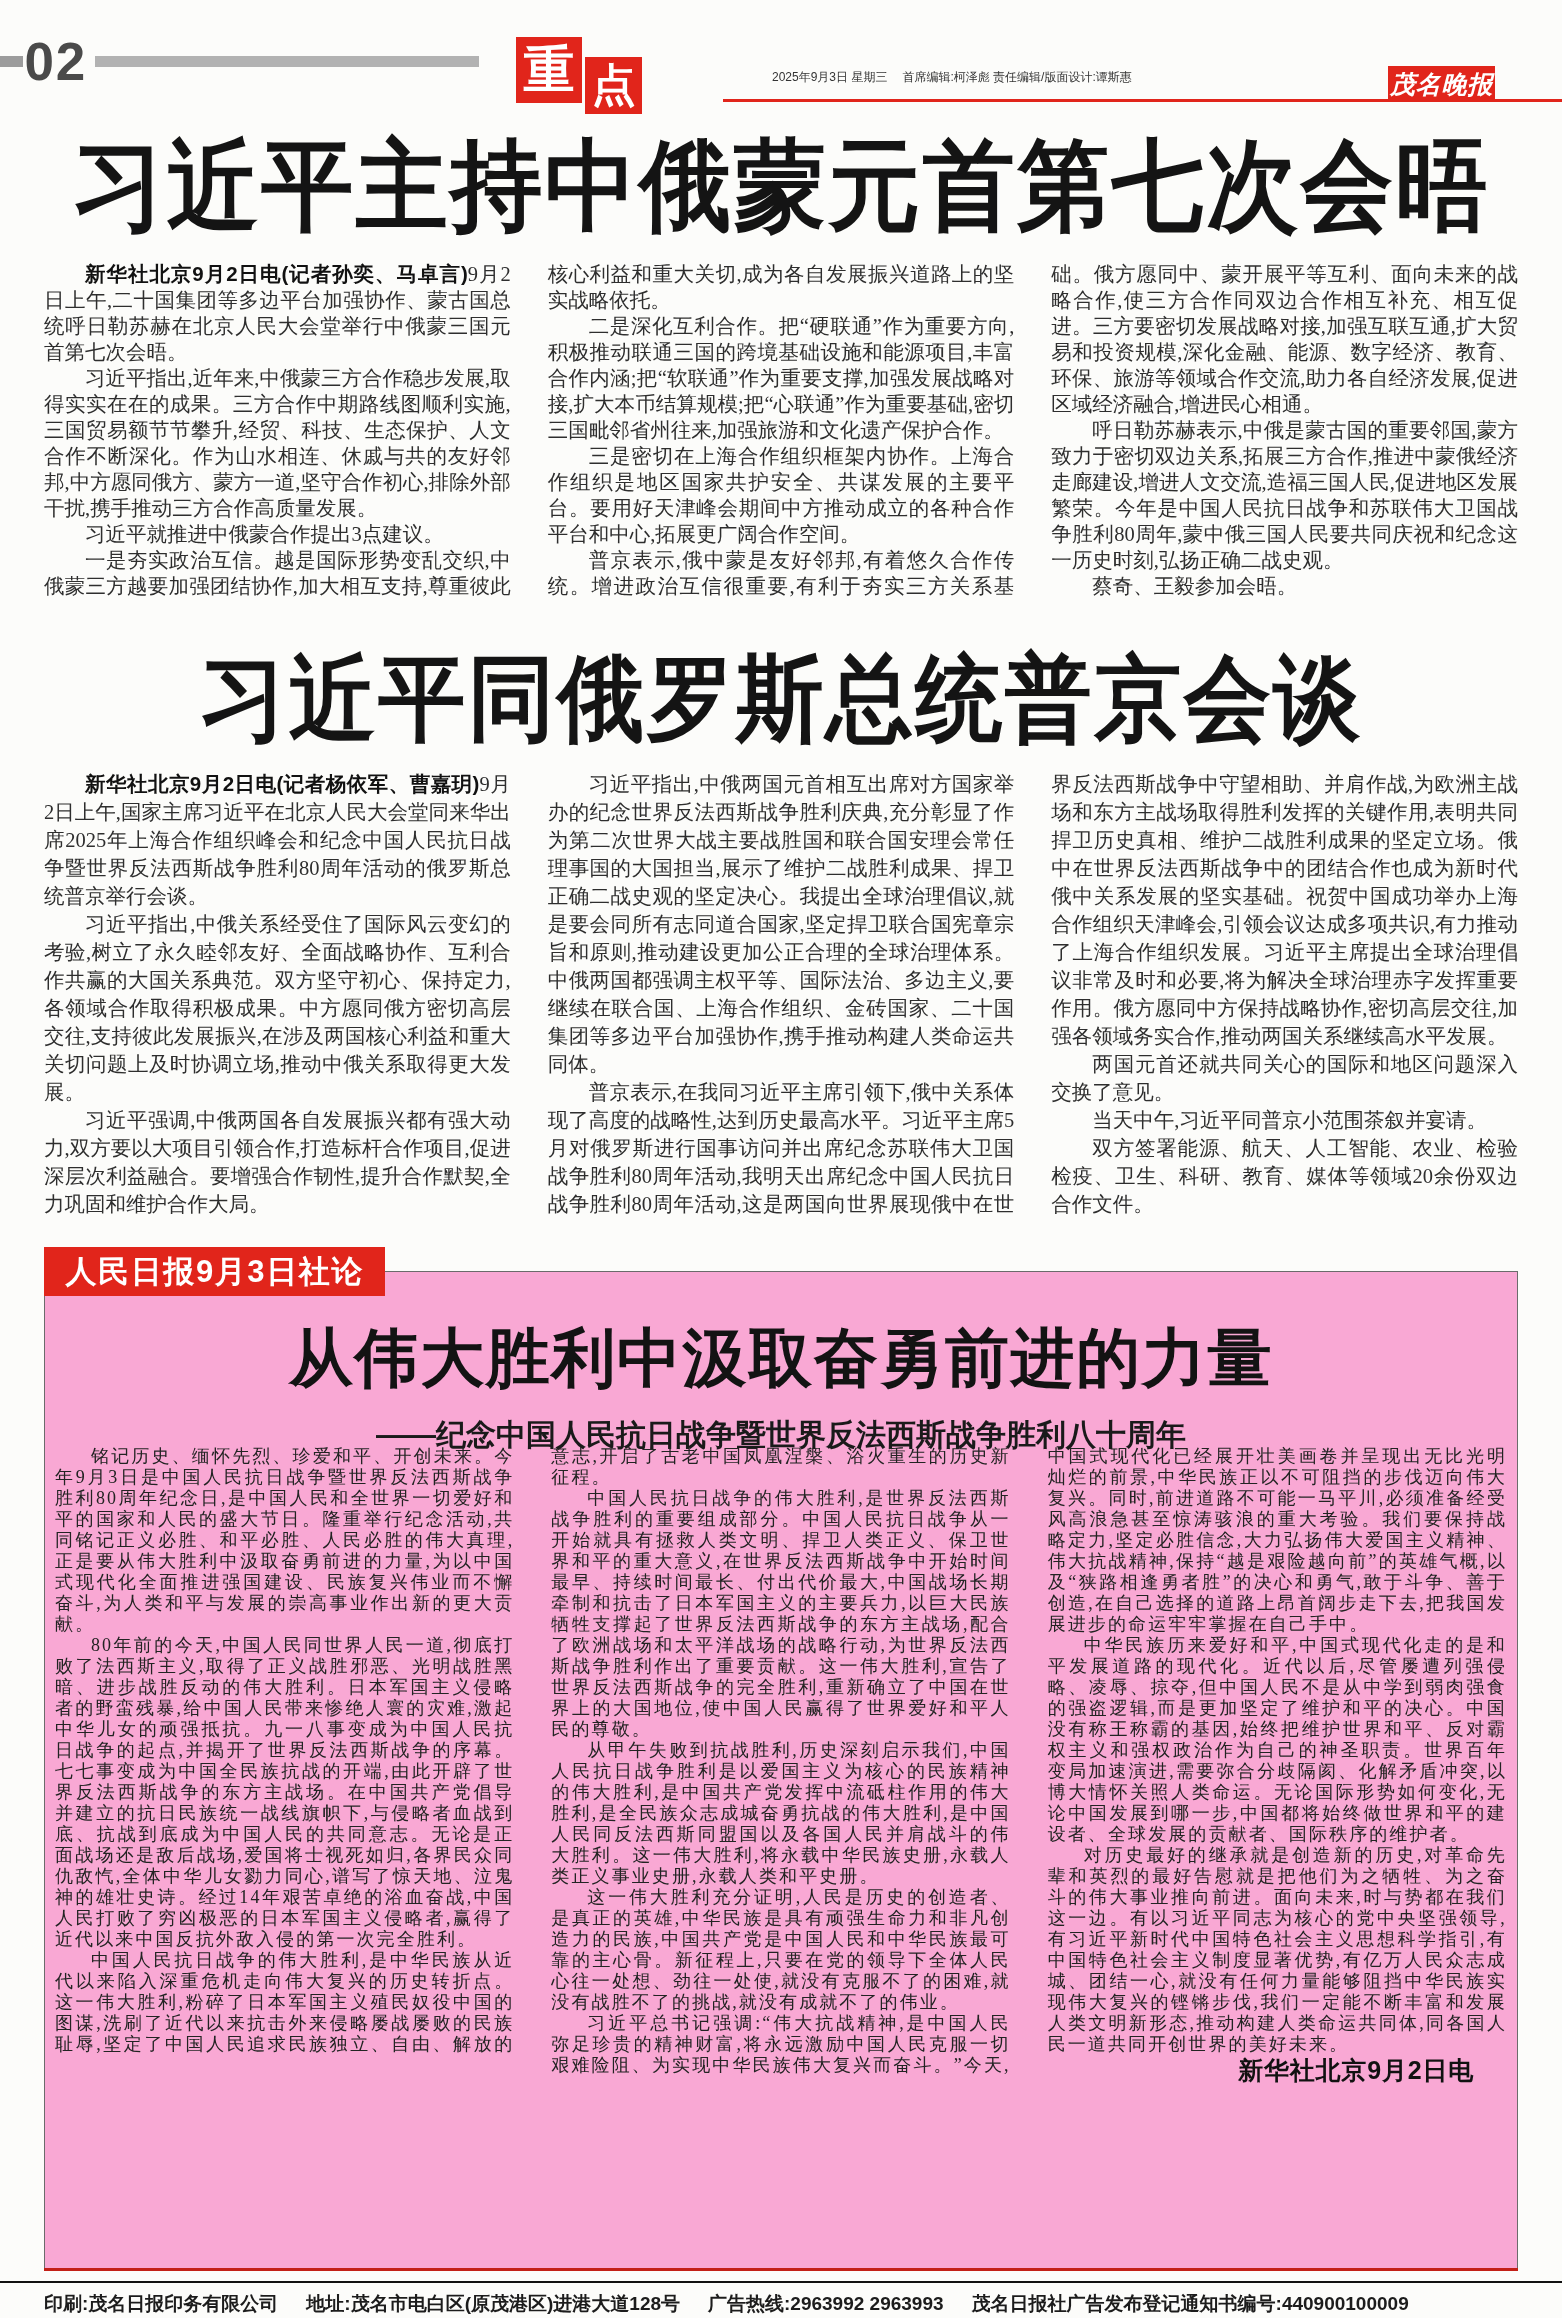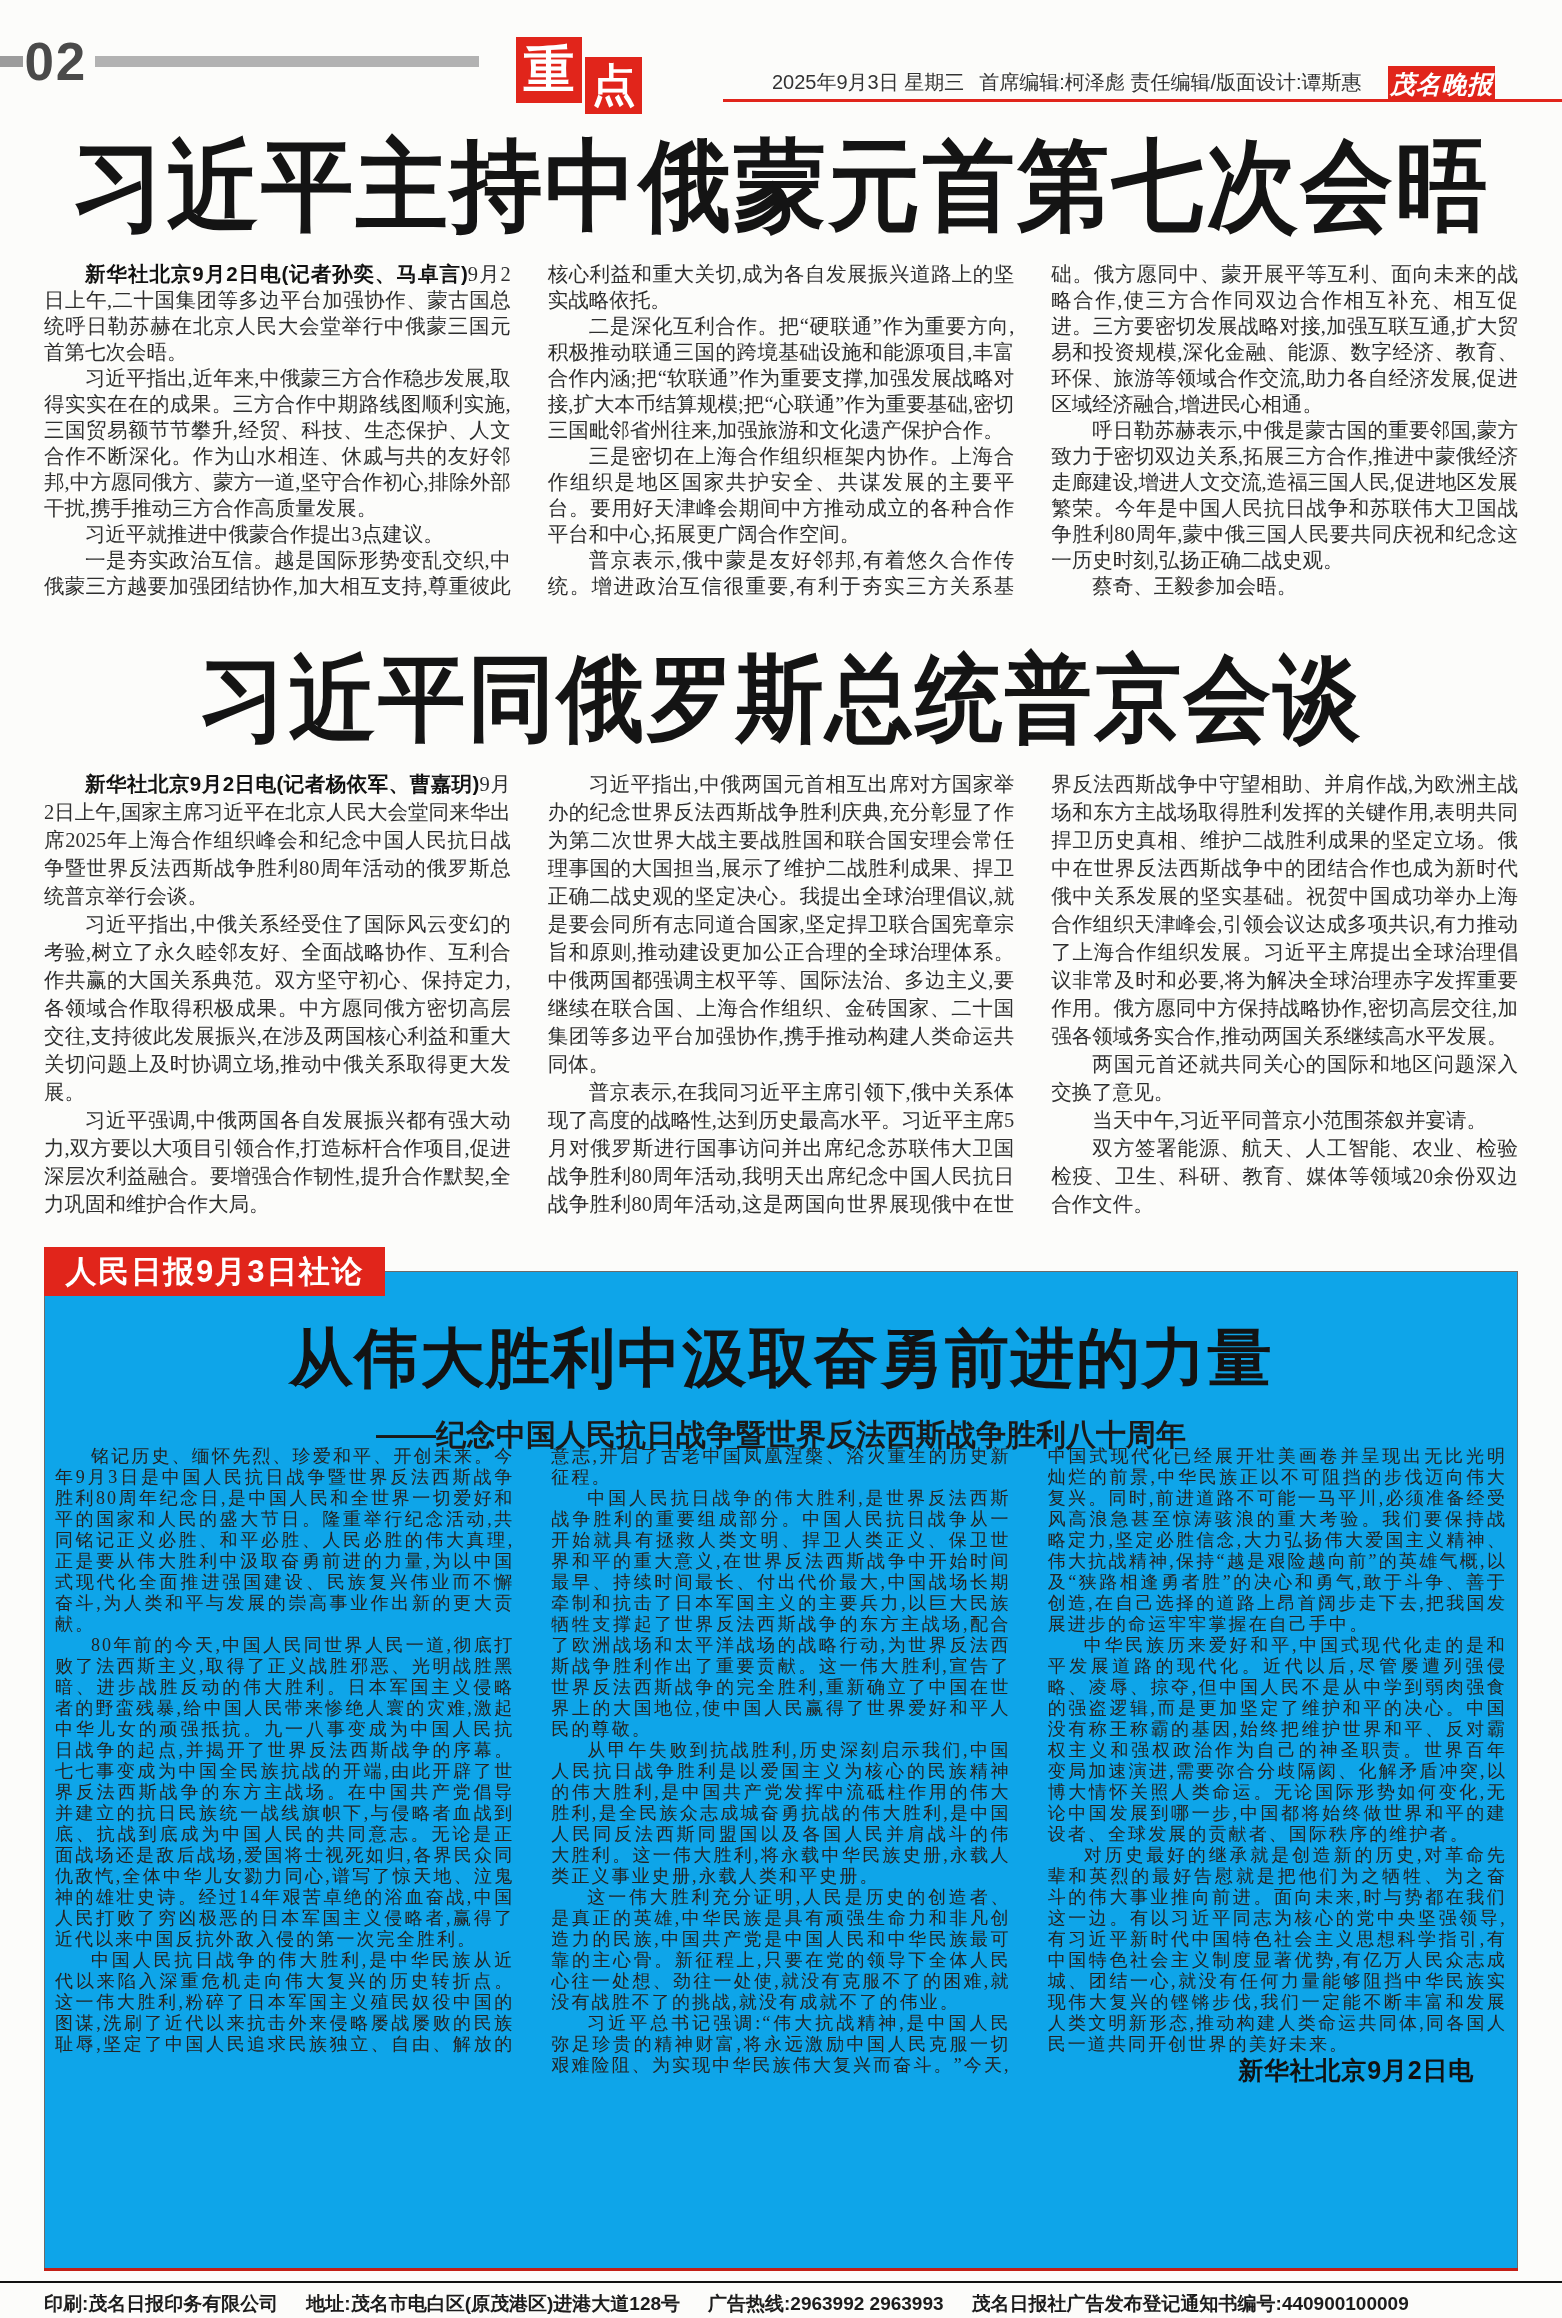--- a/index.html
+++ b/index.html
@@ -8,41 +8,41 @@
 
   
   .pn-row{position:absolute;left:0;top:33px;height:57px;display:flex;align-items:center;}
   .pn-dash{width:23px;height:10.7px;background:#9c9c9c;}
   .pn-num{font-family:"Liberation Sans",sans-serif;font-weight:700;font-size:53px;color:#4a4a4a;letter-spacing:1.6px;margin:0 8.2px 0 1.6px;}
   .pn-bar{width:384px;height:10.7px;background:#b2b2b2;}
   .badge{position:absolute;top:37px;left:516px;display:flex;}
   .badge-box{background:#e1251b;color:#fff;font-family:"Liberation Sans",sans-serif;font-weight:900;display:flex;align-items:center;justify-content:center;}
   .badge-box.b1{width:66px;height:66px;font-size:51px;}
   .badge-box.b2{width:57px;height:57px;font-size:44px;margin-top:20px;margin-left:3.3px;}
-  .dateline{position:absolute;left:772px;top:69px;font-family:"Liberation Sans",sans-serif;font-size:20px;color:#333;white-space:nowrap;}
+  .dateline{position:absolute;left:772px;top:69px;font-family:"Liberation Sans",sans-serif;font-size:12px;color:#333;white-space:nowrap;}
   .dateline span{margin-right:15px;}
   .masthead{position:absolute;left:1388px;top:66px;width:107px;height:36px;background:#e1251b;color:#fff;display:flex;align-items:center;justify-content:center;font-family:"Liberation Serif",serif;font-style:italic;font-weight:700;font-size:25px;letter-spacing:0.8px;}
   .hdr-redrule{position:absolute;left:723px;top:99px;width:840px;height:3.3px;background:#e1251b;}
 
   
   .headline1{position:absolute;left:0;top:130px;width:1562px;text-align:center;font-family:"Liberation Sans",sans-serif;font-weight:900;font-size:92px;line-height:111px;color:#141414;letter-spacing:2.5px;margin:0;transform:scaleY(1.08);}
   .headline2{position:absolute;left:0;top:647px;width:1562px;text-align:center;font-family:"Liberation Sans",sans-serif;font-weight:900;font-size:87px;line-height:103px;color:#141414;letter-spacing:2.5px;margin:0;transform:scaleY(1.08);}
 
   
   .art{position:absolute;left:44px;width:1474px;overflow:hidden;}
   .art1{top:261px;height:384px;}
   .art2{top:770px;height:460px;}
   .cols{column-count:3;column-gap:37px;text-align:justify;font-size:20.5px;line-height:26px;color:#2e2e2e;height:100%;}
   .art2 .cols{line-height:28px;}
   .para{margin:0;text-indent:2em;}
   .flow{display:contents;}
   .lead{font-family:"Liberation Sans",sans-serif;font-weight:700;color:#111;}
 
   
-  .ed-box{position:absolute;left:44px;top:1271px;width:1472px;height:996px;border:0.8px solid #6b6b6b;background:#0ea5e9;}
+  .ed-box{position:absolute;left:44px;top:1271px;width:1472px;height:996px;border:0.8px solid #6b6b6b;background:#f9a8d4;}
   .ed-banner{position:absolute;left:-0.8px;top:-25px;height:49px;background:#e1251b;color:#fff;display:flex;align-items:center;padding:0 21.3px;font-family:"Liberation Sans",sans-serif;font-weight:900;font-size:31px;letter-spacing:1.6px;}
   .ed-headline{margin:43px 0 0 0;text-align:center;font-family:"Liberation Sans",sans-serif;font-weight:900;font-size:64px;color:#131313;letter-spacing:1.6px;}
   .ed-subtitle{margin:13px 0 0 0;text-align:center;font-family:"Liberation Sans",sans-serif;font-weight:700;font-size:30px;color:#1a1a1a;}
   .ed-body{position:absolute;left:10px;top:174px;width:1452px;height:811px;column-count:3;column-gap:37px;text-align:justify;font-size:18px;line-height:21px;letter-spacing:2.1px;color:#232323;overflow:hidden;}
   .ed-body .para{text-indent:2em;}
   .ed-byline{margin:5px 33px 0 0;text-align:right;font-family:"Liberation Sans",sans-serif;font-weight:700;font-size:25px;letter-spacing:0.8px;color:#111;}
 
   
   .ft-redrule{position:absolute;left:44px;top:2268px;width:1474px;height:2.5px;background:#c32017;}
   .ft-blackrule{position:absolute;left:0;top:2281px;width:1562px;height:1.6px;background:#111;}

